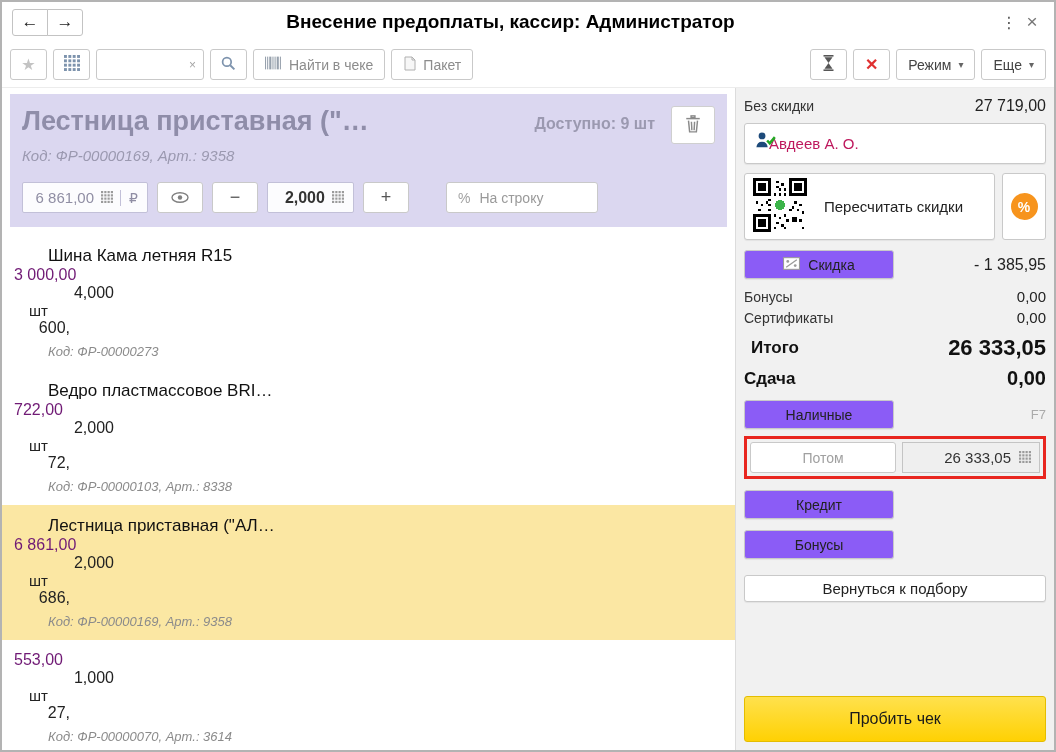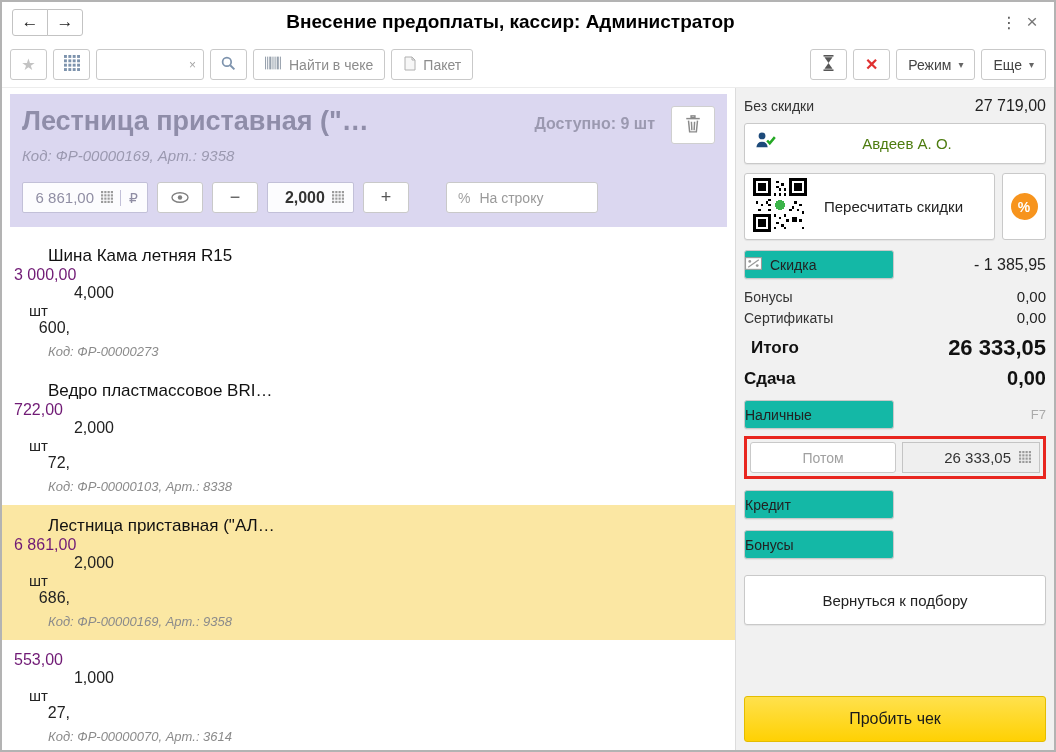--- a/index.html
+++ b/index.html
@@ -74,52 +74,52 @@
   .row-total { width:56px; text-align:right; font-size:16px; color:#222; white-space:nowrap; overflow:hidden; }
   .row-code { margin-top:7px; padding-left:34px; font-size:13px; font-style:italic; color:#8b8b8b; }
 
   
   .kv { display:flex; align-items:center; justify-content:space-between; }
   .kv .lbl { font-size:14px; color:#333; }
   .kv .val { font-size:15px; color:#222; }
   .nd-row { margin-top:2px;gap:32px; }
   .nd-row .val { font-size:16px; }
   .client-btn { margin-top:8px; height:41px; background:#fff; border:1px solid #c9c9c9; border-radius:3px;
-                position:relative; display:flex; align-items:center; justify-content:center; font-size:15px;
-                color:#4d7c0f; cursor:pointer; box-shadow:0 1px 1px rgba(0,0,0,.06);padding-left:24px; }
+                position:relative; display:flex; align-items:center; justify-content:flex-start; font-size:15px;
+                color:#be185d; cursor:pointer; box-shadow:0 1px 1px rgba(0,0,0,.06);padding-left:24px; }
   .client-btn .pic { position:absolute; left:10px; top:8px; }
   .recalc-row { display:flex; gap:7px; margin-top:9px; }
   .recalc-btn { flex:1; background:#fff; border:1px solid #c9c9c9; border-radius:3px; display:flex;
                 align-items:center; gap:0; padding:4px 8px; cursor:pointer; box-shadow:0 1px 1px rgba(0,0,0,.06); }
   .recalc-lbl { flex:1; text-align:center; font-size:15px; color:#222; line-height:1.3; padding-right:6px; }
   .pct-btn { width:44px; background:#fff; border:1px solid #c9c9c9; border-radius:3px; display:flex;
              align-items:center; justify-content:center; cursor:pointer; }
   .pct-circle { width:27px; height:27px; border-radius:50%; background:#f7941d; color:#fff; font-size:14px;
                 font-weight:bold; display:flex; align-items:center; justify-content:center; }
   .disc-row { display:flex; align-items:center; justify-content:space-between; margin-top:10px; }
-  .small-btn { width:150px; height:29px; background:#14b8a6; border:1px solid #c9c9c9; border-radius:3px;
-               display:flex; align-items:center; gap:8px; font-size:14px; color:#222;
+  .small-btn { width:150px; height:29px; background:#8b5cf6; border:1px solid #c9c9c9; border-radius:3px;
+               display:flex; align-items:center; justify-content:center; gap:8px; font-size:14px; color:#222;
                cursor:pointer; box-shadow:0 1px 1px rgba(0,0,0,.06); }
   .disc-val { font-size:16px; color:#222; }
   .mini-row { margin-top:9px; }
   .total-row { margin-top:9px; }
   .total-row .lbl { font-size:17px; font-weight:bold; color:#111;margin-left:7px; }
   .total-row .val { font-size:22px; font-weight:bold; color:#111; }
   .change-row { margin-top:6px; }
   .change-row .lbl { font-size:17px; font-weight:bold; color:#111; }
   .change-row .val { font-size:20px; font-weight:bold; color:#111; }
   .cash-row { margin-top:10px; }
   .hotkey { font-size:13px; color:#ababab; }
   .later-wrap { margin-top:7px; border:3px solid #e8261f; padding:3px; display:flex; gap:6px; align-items:center; }
   .later-btn { width:146px; height:31px; background:#fff; border:1px solid #c9c9c9; border-radius:3px;
                display:flex; align-items:center; justify-content:center; font-size:14px; color:#a0a0a0; cursor:pointer; }
   .later-field { flex:1; height:31px; background:#efefef; border:1px solid #c4c4c4; display:flex;
                  align-items:center; justify-content:flex-end; gap:8px; padding:0 8px; font-size:15px; color:#333; }
   .pay-btn { margin-top:11px; }
-  .back-btn { margin-top:16px; height:50px; background:#fff; border:1px solid #c9c9c9; border-radius:3px;
+  .back-btn { margin-top:16px; height:27px; background:#fff; border:1px solid #c9c9c9; border-radius:3px;
               display:flex; align-items:center; justify-content:center; font-size:15px; color:#222; cursor:pointer;
               box-shadow:0 1px 1px rgba(0,0,0,.06); }
   .checkout-btn { margin-top:auto; height:46px; background:linear-gradient(#ffe14d,#ffd103); border:1px solid #e4bd00;
                   border-radius:3px; display:flex; align-items:center; justify-content:center; font-size:16px;
                   color:#1a1a1a; cursor:pointer; }
 </style>
 </head>
 <body>
 
 <div class="window">

